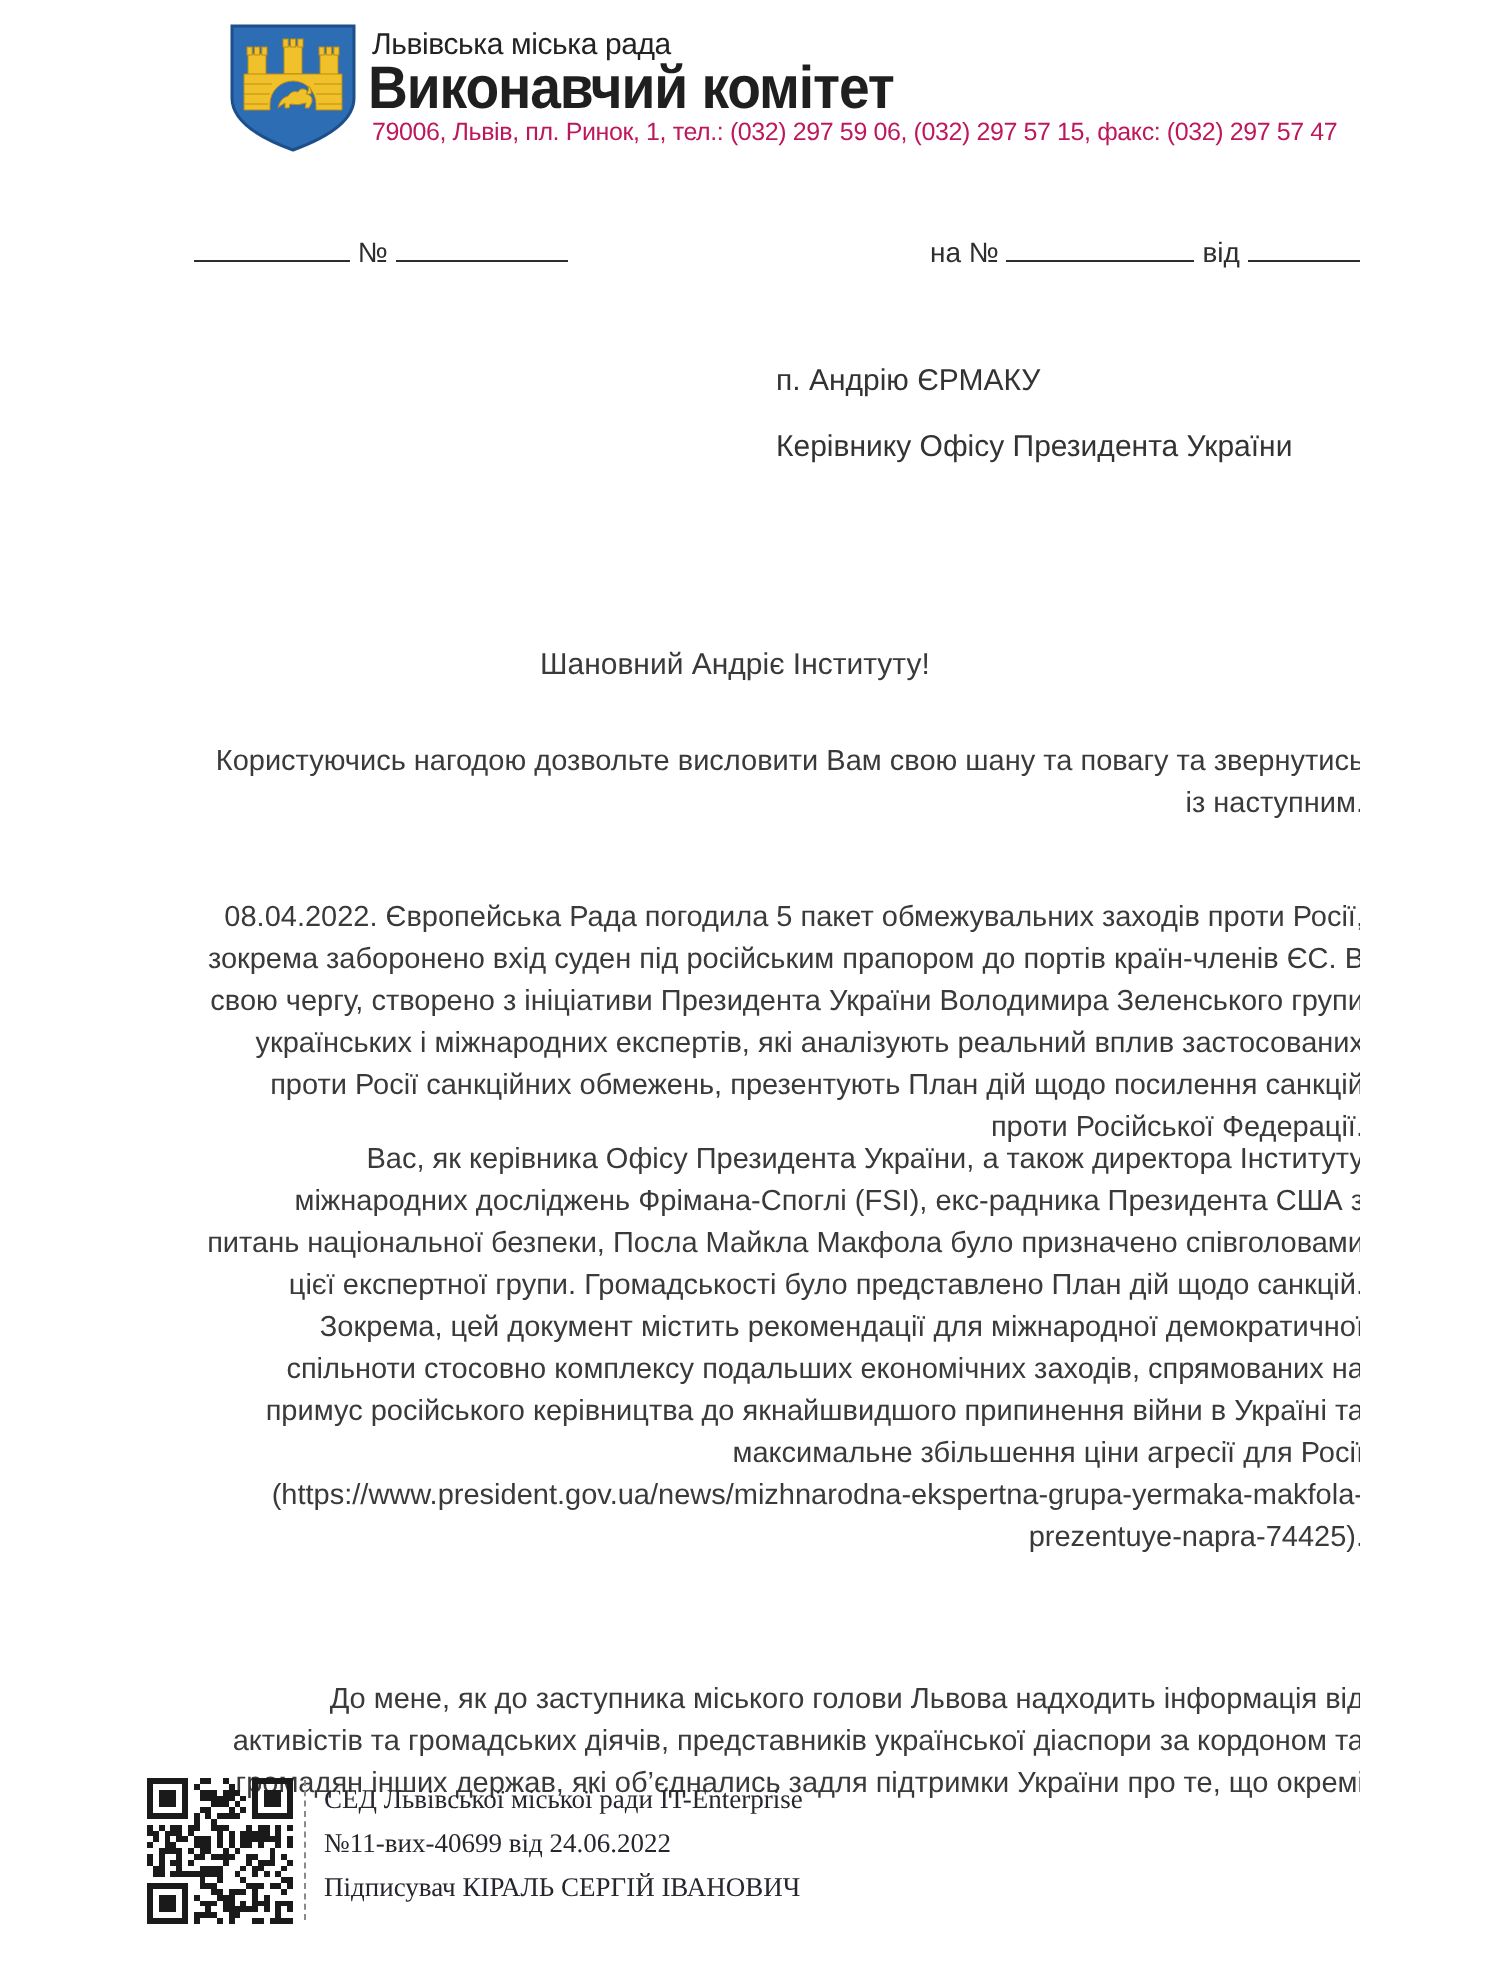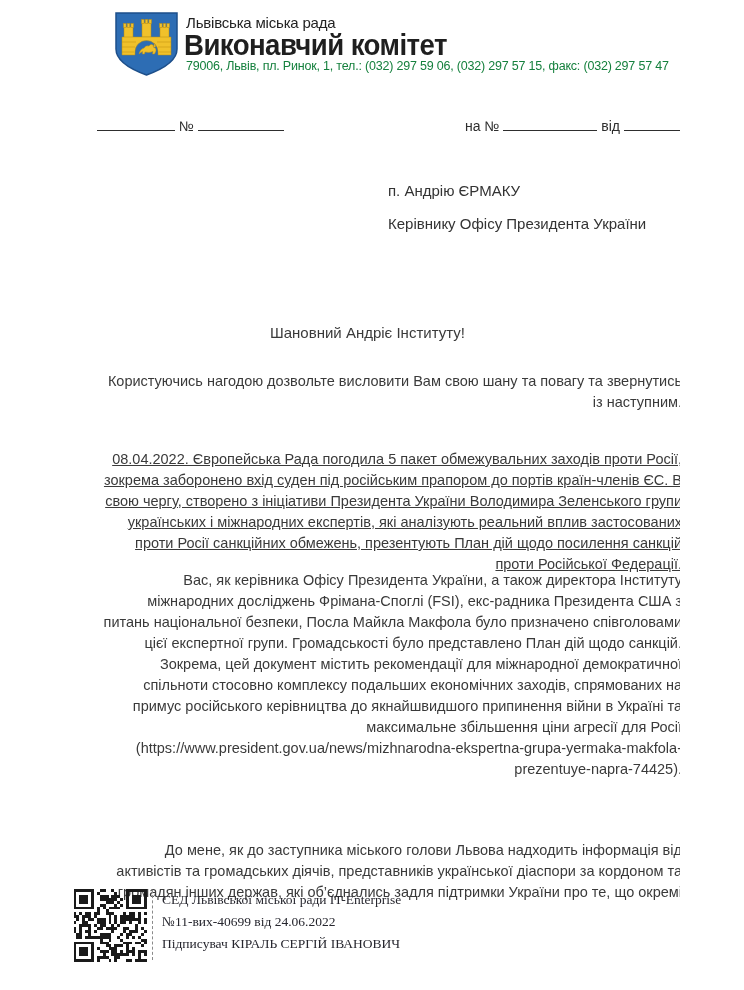--- a/index.html
+++ b/index.html
@@ -11,33 +11,33 @@
     font-family:"Liberation Sans",sans-serif;
     color:#3a3a3a;
   }
   
   .logo{position:absolute;left:113px;top:10px;width:67px;height:68px;}
   .hdr-org{position:absolute;left:186px;top:14px;font-size:15px;color:#232323;letter-spacing:-0.2px;}
   .hdr-committee{
     position:absolute;left:184px;top:28px;font-size:30px;font-weight:bold;color:#1f1f1f;
     letter-spacing:-0.6px;transform:scaleX(0.92);transform-origin:left top;white-space:nowrap;
   }
-  .hdr-address{position:absolute;left:186px;top:59px;font-size:12.5px;color:#15803d;letter-spacing:-0.2px;white-space:nowrap;}
+  .hdr-address{position:absolute;left:186px;top:59px;font-size:12.5px;color:#be185d;letter-spacing:-0.2px;white-space:nowrap;}
   
   .refline{position:absolute;top:116px;left:0;width:744px;height:22px;font-size:14px;color:#2e2e2e;}
   .blank{display:inline-block;border-bottom:1.4px solid #2e2e2e;height:14px;vertical-align:baseline;}
   .ref-left{position:absolute;left:97px;top:0;white-space:nowrap;}
   .ref-right{position:absolute;left:465px;top:0;white-space:nowrap;}
   
   .addressee{position:absolute;left:388px;top:174px;font-size:15px;color:#333;line-height:33px;}
   
   .salutation{position:absolute;left:270px;top:324px;font-size:15px;color:#3a3a3a;}
   .para{position:absolute;left:102px;width:580px;font-size:14.5px;line-height:21px;color:#3a3a3a;text-align:right;}
   .p1{top:371px;}
-  .p2{top:449px;text-decoration:underline;}
+  .p2{top:449px;}
   .p3{top:570px;}
   .p4{top:792px;margin-top:48px;}
   
   .qr{position:absolute;left:72px;top:889px;width:76px;height:73px;}
   .stamp-divider{position:absolute;left:152px;top:890px;height:70px;width:0;border-left:1px dashed #8a8a8a;}
   .stamp-text{
     position:absolute;left:162px;top:889px;
     font-family:"Liberation Serif",serif;font-size:13.5px;line-height:22px;color:#26262e;
   }
   

